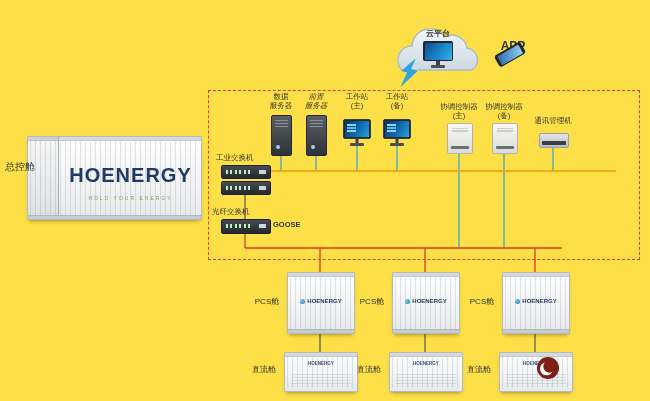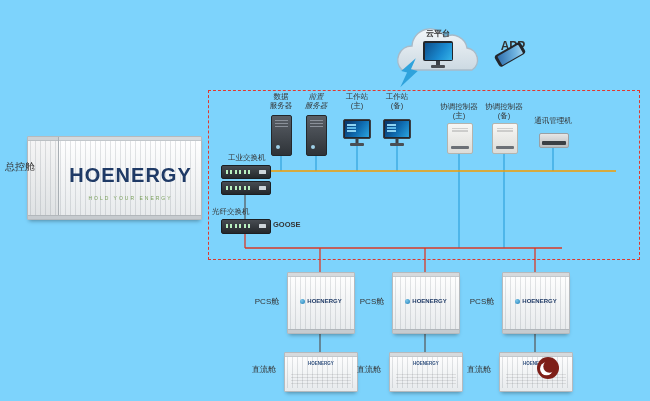--- a/index.html
+++ b/index.html
@@ -1,17 +1,17 @@
 <!DOCTYPE html>
 <html><head>
 <meta charset="utf-8">
 <style>
   html,body { margin:0; padding:0; background:#fff; }
   .stage {
-    position:relative; width:650px; height:401px; background:#7dd3fc;
+    position:relative; width:650px; height:401px; background:#fde047;
     font-family:"Liberation Sans","DejaVu Sans",sans-serif; overflow:hidden;
   }
   
   .lbl { position:absolute; font-size:7.5px; line-height:1.25; color:#333;
          white-space:pre-line; text-align:center; z-index:4; }
   .lbl.al { text-align:left; }
   .lbl.ar { text-align:center; }
   .wires { position:absolute; left:0; top:0; z-index:1; pointer-events:none; }
   .boundary { position:absolute; left:208px; top:90px; width:430px; height:168px;
               border:1px dashed #e0392e; z-index:0; }
@@ -211,21 +211,21 @@
   </div>
   <div class="device coordbox" style="left:492px; top:123px;">
     <div class="vent"></div>
     <div class="slot"></div>
   </div>
 
   <div class="device commbox" style="left:539px; top:133px;">
     <div class="front"></div>
   </div>
 
-  <div class="lbl al" style="left:228px; top:153px; width:50px;">工业交换机</div>
+  <div class="lbl al" style="left:216px; top:153px; width:50px;">工业交换机</div>
   <div class="device switch" style="left:221px; top:165px;">
     <div class="ports"></div>
     <div class="panel"></div>
   </div>
   <div class="device switch" style="left:221px; top:181px;">
     <div class="ports"></div>
     <div class="panel"></div>
   </div>
 
   <div class="lbl al" style="left:212px; top:207px; width:50px;">光纤交换机</div>

